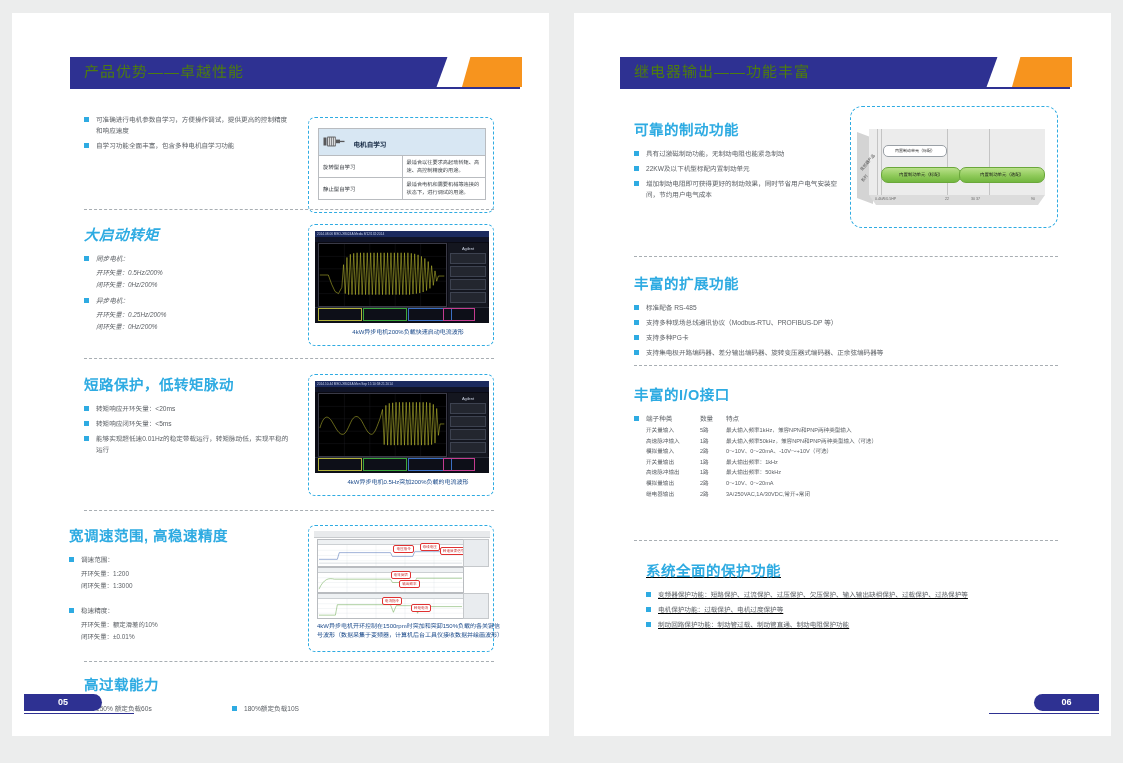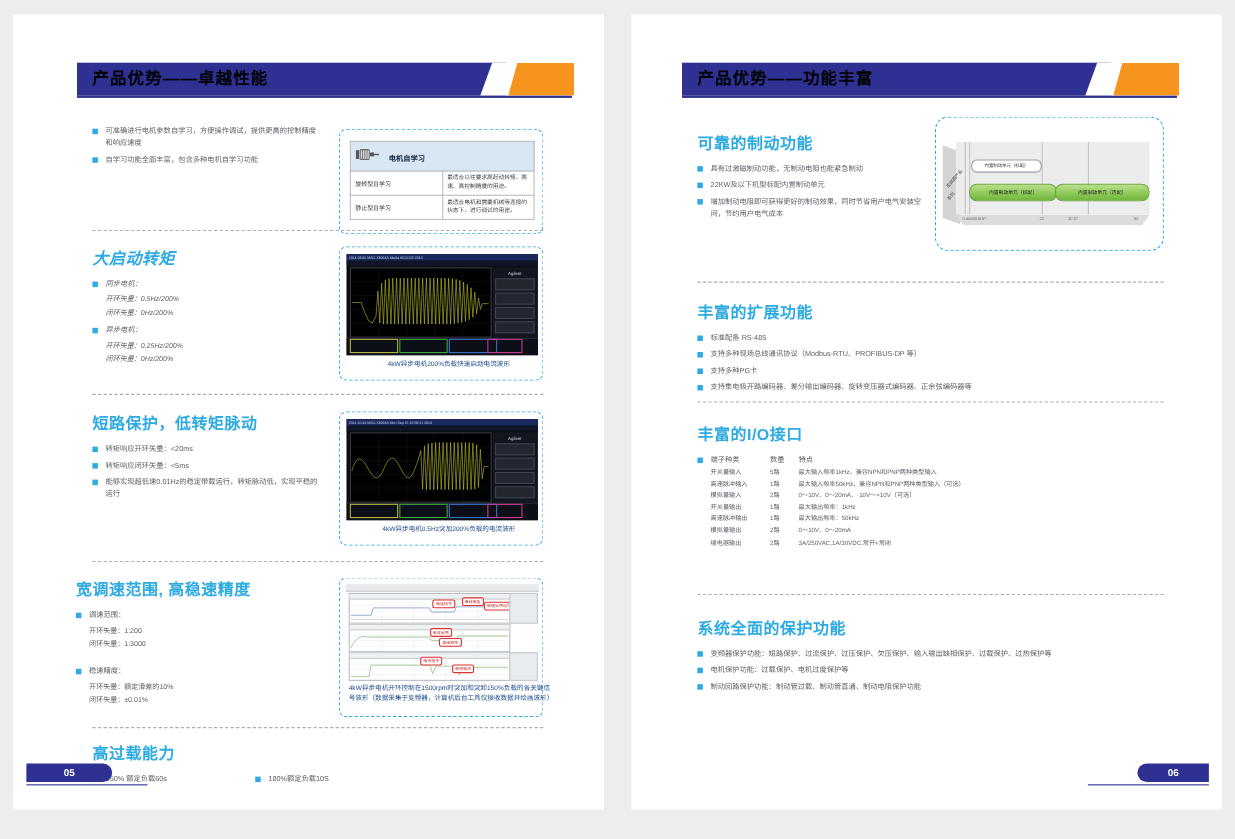--- a/index.html
+++ b/index.html
@@ -25,21 +25,21 @@
   }
   .banner .orange{
     position:absolute;left:392px;top:0;width:60px;height:30px;background:#f7941e;
     clip-path:polygon(14% 0,100% 0,100% 100%,0 100%);
   }
   .banner .underline{
     position:absolute;left:0;top:30px;width:450px;height:2px;background:#2e3192;
   }
   .banner .btitle{
     position:absolute;left:14px;top:0;height:30px;line-height:30px;
-    color:#000000;font-size:15px;font-weight:bold;letter-spacing:1px;
+    color:#4d7c0f;font-size:15px;font-weight:normal;letter-spacing:1px;
     white-space:nowrap;
   }
   .page.right .banner{left:46px;}
 
   
   .sec-title{
     color:#2eabe2;font-size:14.5px;font-weight:bold;letter-spacing:.5px;
     margin:0 0 9px 0;white-space:nowrap;
   }
   .bullets{margin:0;padding:0;list-style:none;}
@@ -447,21 +447,21 @@
     <div class="footline l"></div>
   </div>
 
   <div class="page right">
 
     <div class="banner">
       <div class="navy"></div>
       <div class="slant"></div>
       <div class="orange"></div>
       <div class="underline"></div>
-      <div class="btitle">产品优势——功能丰富</div>
+      <div class="btitle">继电器输出——功能丰富</div>
     </div>
 
     <div style="position:absolute;left:60px;top:105px;width:215px;">
       <div class="sec-title">可靠的制动功能</div>
       <ul class="bullets">
         <li>具有过激磁制动功能，无制动电阻也能紧急制动</li>
         <li>22KW及以下机型标配内置制动单元</li>
         <li>增加制动电阻即可获得更好的制动效果，同时节省用户电气安装空间，节约用户电气成本</li>
       </ul>
     </div>
@@ -554,21 +554,21 @@
           <td class="c1">继电器输出</td>
           <td class="c2">2路</td>
           <td>3A/250VAC,1A/30VDC,常开+常闭</td>
         </tr>
       </tbody>
         </table>
     </div>
 
     <div class="divider" style="position:absolute;left:60px;top:527px;width:424px;"></div>
 
-    <div style="position:absolute;left:60px;top:546px;width:420px;">
+    <div style="position:absolute;left:72px;top:546px;width:420px;text-decoration:underline;">
       <div class="sec-title">系统全面的保护功能</div>
       <ul class="bullets">
         <li style="white-space:nowrap;">变频器保护功能：短路保护、过流保护、过压保护、欠压保护、输入输出缺相保护、过载保护、过热保护等</li>
         <li>电机保护功能：过载保护、电机过度保护等</li>
         <li>制动回路保护功能：制动管过载、制动管直通、制动电阻保护功能</li>
       </ul>
     </div>
 
     <div class="pgtab r">06</div>
     <div class="footline r"></div>

